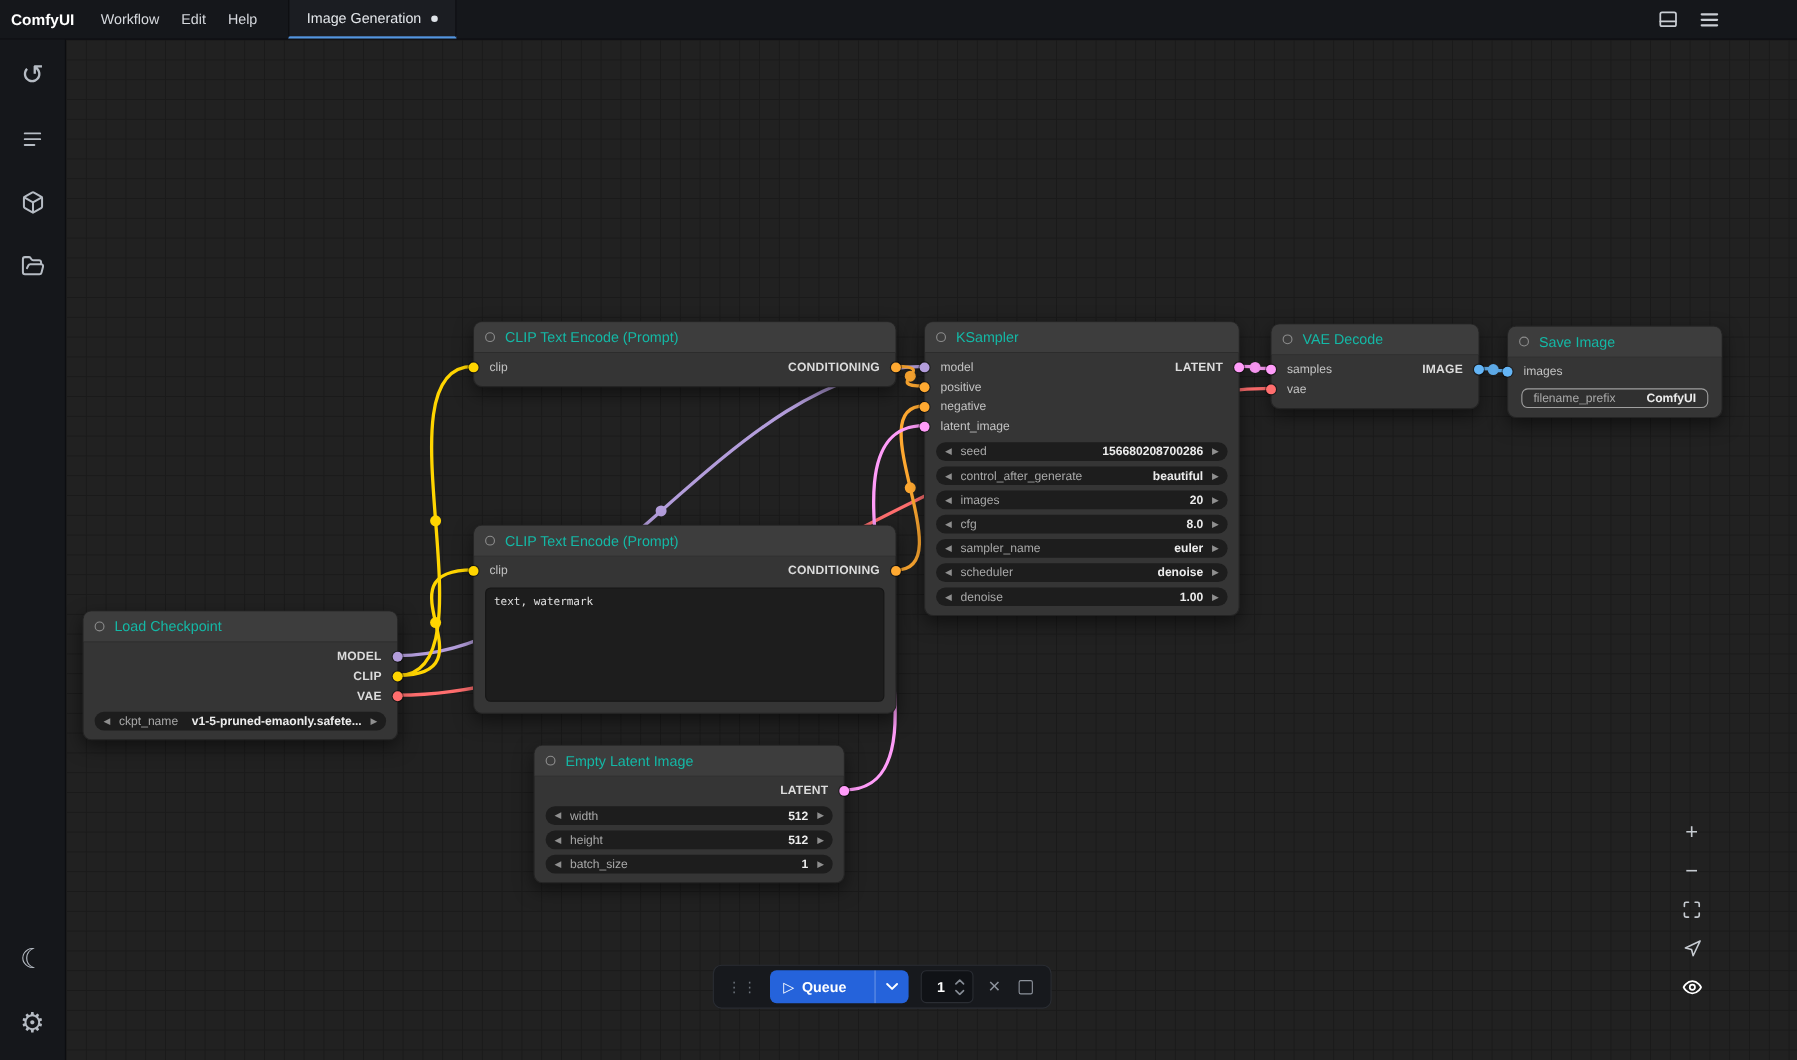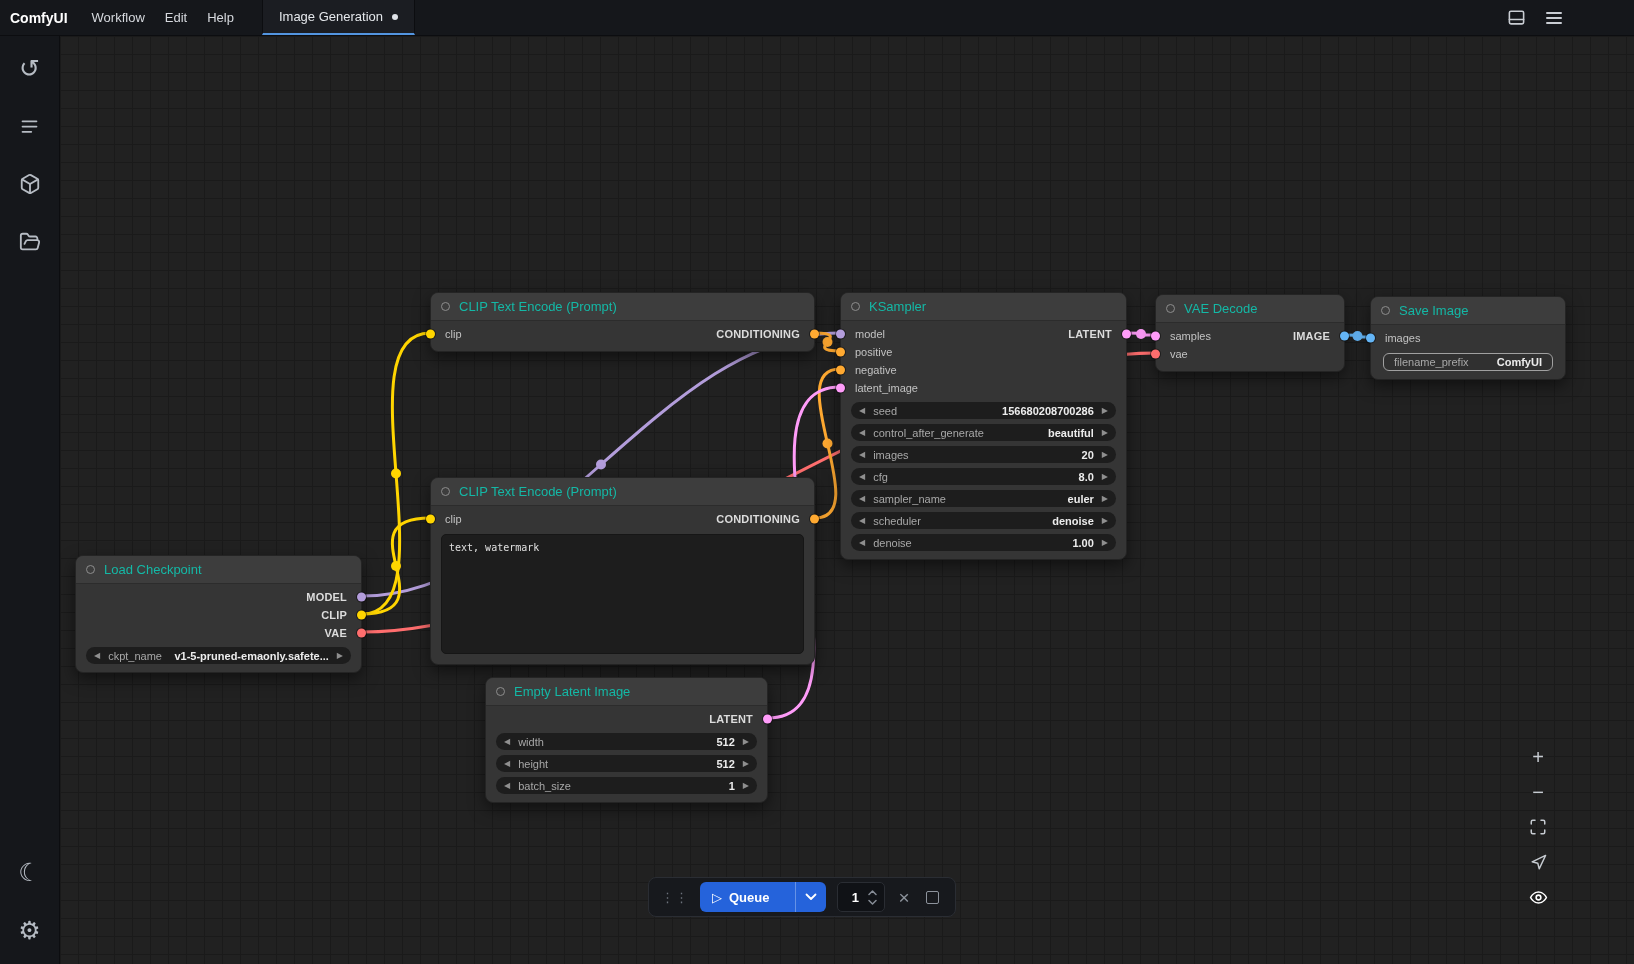--- a/index.html
+++ b/index.html
@@ -213,21 +213,21 @@
       <span class="collapse-dot"></span>
       <span class="node-title">CLIP Text Encode (Prompt)</span>
     </div>
     <div class="node-body">
       <div class="row">
         <span class="port in p-clip"></span>
         <span class="in-label">clip</span>
         <span class="out-label">CONDITIONING</span>
         <span class="port out p-conditioning"></span>
       </div>
-      <div class="prompt-box" style="height:120px">text, watermark</div>
+      <div class="prompt-box" style="height:104px">text, watermark</div>
     </div>
   </section>
 
   <section class="node" style="left:485px;top:677px;width:283px">
     <div class="node-header">
       <span class="collapse-dot"></span>
       <span class="node-title">Empty Latent Image</span>
     </div>
     <div class="node-body">
       <div class="row">

